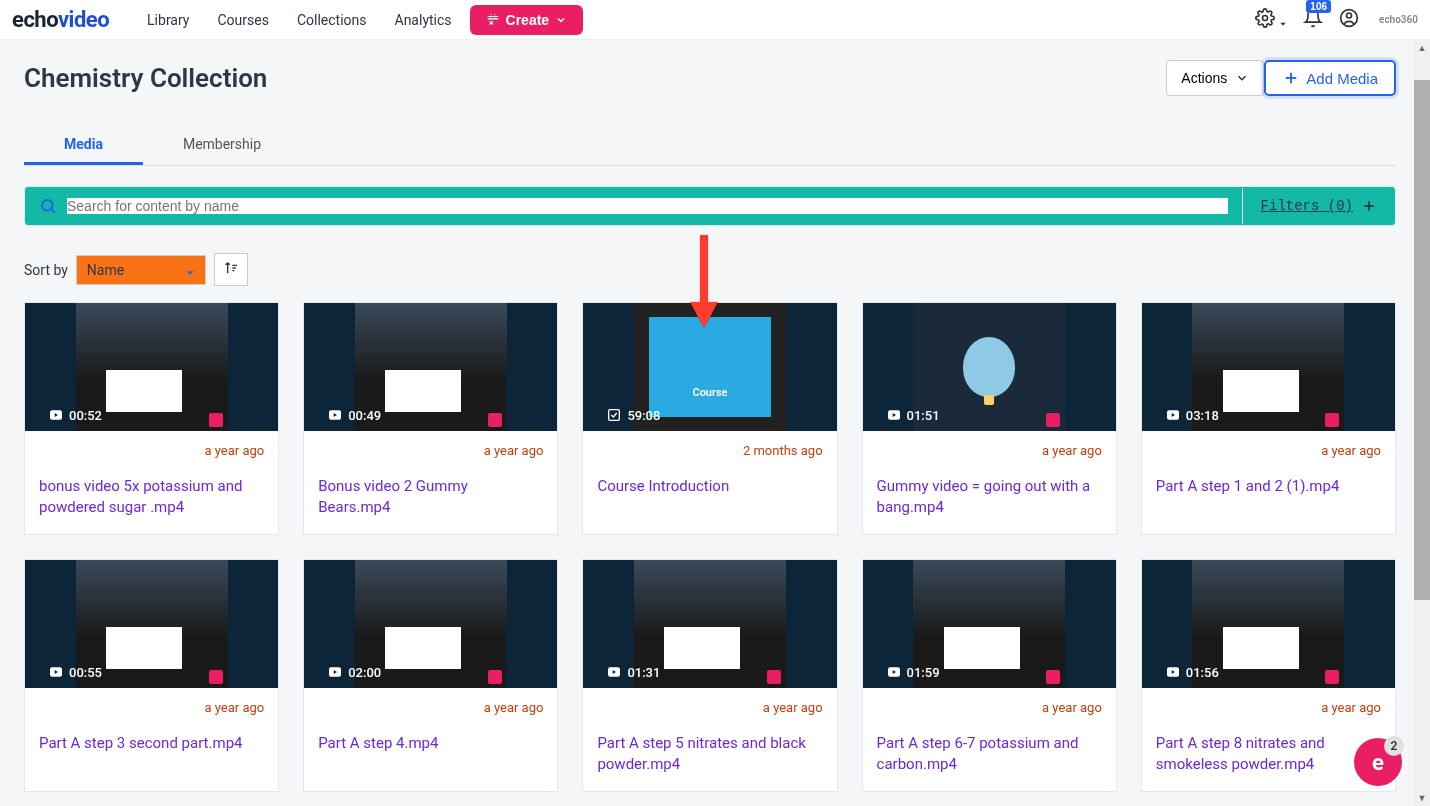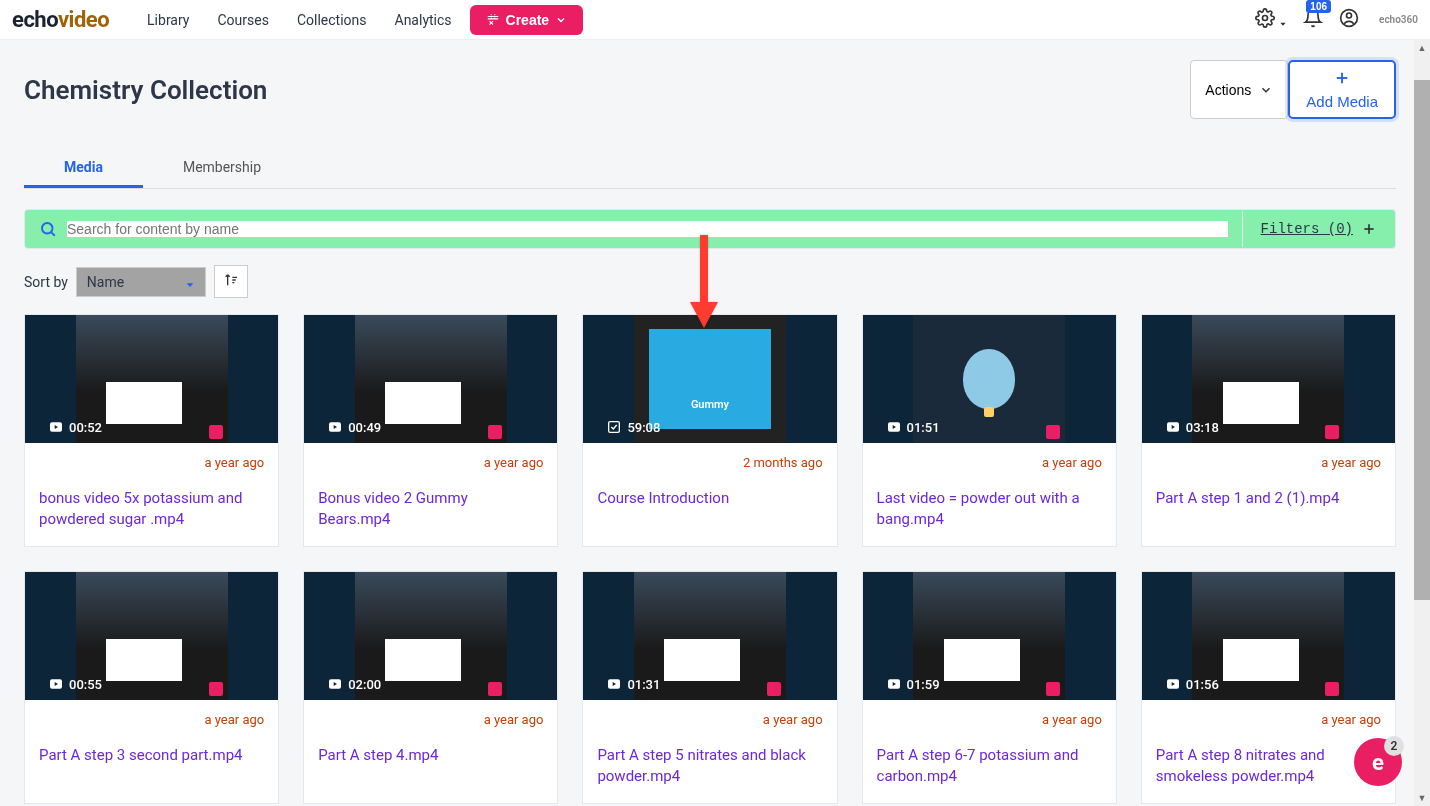--- a/index.html
+++ b/index.html
@@ -1,43 +1,43 @@
 <!DOCTYPE html>
 <html><head>
 <meta charset="utf-8">
 <style>
 * { box-sizing: border-box; margin: 0; padding: 0; }
 body { font-family: -apple-system, BlinkMacSystemFont, "Segoe UI", Roboto, sans-serif; background: #fff; color: #2d3748; overflow: hidden; }
 .topbar { height: 40px; display: flex; align-items: center; padding: 0 12px; gap: 8px; background: #fff; border-bottom: 1px solid #eee; }
 .logo { font-weight: 700; font-size: 22px; letter-spacing: -0.5px; }
-.logo .dark { color: #1a2332; } .logo .pink { color: #a16207; }
+.logo .dark { color: #1a2332; } .logo .pink { color: #1d4ed8; }
 .nav-links { display: flex; gap: 8px; margin-left: 20px; }
 .nav-links a { color: #2d3748; text-decoration: none; font-size: 14px; padding: 6px 10px; }
 .create-btn { background: #e91e63; color: #fff; border: none; padding: 7px 16px; border-radius: 6px; font-size: 14px; font-weight: 600; display: flex; align-items: center; gap: 6px; cursor: pointer; }
 .spacer { flex: 1; }
 .icon-btn { background: none; border: none; cursor: pointer; padding: 4px; position: relative; }
 .badge { position: absolute; top: -4px; right: -4px; background: #2563eb; color: #fff; font-size: 10px; padding: 1px 4px; border-radius: 3px; font-weight: 600; }
 .echo360 { font-size: 10px; color: #888; font-weight: 600; margin-left: 8px; }
 .main { background: #f4f6f8; height: calc(100vh - 40px); overflow-y: auto; position: relative; }
 .content { padding: 20px 24px; max-width: 1420px; }
 .header-row { display: flex; align-items: center; justify-content: space-between; margin-bottom: 30px; }
 .page-title { font-size: 26px; font-weight: 600; color: #2d3748; }
 .header-actions { display: flex; gap: 0; justify-content: center; }
 .actions-btn { background: #fff; border: 1px solid #ccc; padding: 7px 14px; border-radius: 4px; font-size: 14px; display: flex; align-items: center; gap: 8px; cursor: pointer; }
-.add-media-btn { background: #fff; border: 2px solid #2563eb; color: #2563eb; padding: 7px 16px; border-radius: 5px; font-size: 15px; font-weight: 500; display: flex; align-items: center; gap: 6px; cursor: pointer; box-shadow: 0 0 0 3px rgba(37,99,235,0.15); flex-direction: column; }
+.add-media-btn { background: #fff; border: 2px solid #2563eb; color: #2563eb; padding: 7px 16px; border-radius: 5px; font-size: 15px; font-weight: 500; display: flex; align-items: center; gap: 6px; cursor: pointer; box-shadow: 0 0 0 3px rgba(37,99,235,0.15); }
 .tabs { display: flex; border-bottom: 1px solid #ddd; margin-bottom: 20px; }
 .tab { padding: 10px 40px; font-size: 14px; color: #555; cursor: pointer; border-bottom: 3px solid transparent; }
 .tab.active { color: #2563eb; font-weight: 700; border-bottom-color: #2563eb; }
-.search-row { display: flex; background: #86efac; border: 1px solid #e2e8f0; border-radius: 4px; align-items: center; margin-bottom: 16px; }
+.search-row { display: flex; background: #14b8a6; border: 1px solid #e2e8f0; border-radius: 4px; align-items: center; margin-bottom: 27px; }
 .search-box { flex: 1; display: flex; align-items: center; padding: 10px 14px; gap: 10px; }
 .search-box input { border: none; outline: none; font-size: 14px; flex: 1; }
 .filters { padding: 10px 18px; border-left: 1px solid #e2e8f0; display: flex; align-items: center; gap: 8px; font-size: 14px; text-decoration: underline; cursor: pointer; font-family: Liberation Mono, monospace; }
 .sort-row { display: flex; align-items: center; gap: 8px; margin-bottom: 16px; }
 .sort-label { font-size: 14px; }
-.sort-select { background: #a3a3a3; border: 1px solid #ccc; padding: 6px 10px; font-size: 14px; display: flex; align-items: flex-end; gap: 40px; cursor: pointer; min-width: 130px; justify-content: space-between; }
+.sort-select { background: #f97316; border: 1px solid #ccc; padding: 6px 10px; font-size: 14px; display: flex; align-items: flex-end; gap: 40px; cursor: pointer; min-width: 130px; justify-content: space-between; }
 .sort-dir { background: #fff; border: 1px solid #ccc; padding: 6px 8px; cursor: pointer; }
 .grid { display: grid; grid-template-columns: repeat(5, 1fr); gap: 24px; }
 .card { background: #fff; border: 1px solid #e2e8f0; cursor: pointer; }
 .thumb { background: #0d2538; height: 128px; position: relative; display: flex; align-items: center; justify-content: center; overflow: hidden; }
 .thumb-center { width: 60%; height: 100%; margin: 0 auto; background: #222; position: relative; }
 .thumb-blue { background: #29abe2; position: absolute; top: 14px; left: 10%; right: 10%; bottom: 14px; display: flex; align-items: flex-end; justify-content: center; padding-bottom: 18px; color: #fff; font-size: 11px; font-weight: 600; }
 .thumb-lab { background: linear-gradient(180deg, #3a4a5a 0%, #1a1a1a 60%); position: absolute; inset: 0; left: 20%; right: 20%; }
 .thumb-white { background: #fff; position: absolute; top: 52%; left: 20%; right: 30%; bottom: 15%; }
 .thumb-balloon { background: #1a2a3a; position: absolute; inset: 0; left: 20%; right: 20%; display: flex; align-items: center; justify-content: center; }
 .balloon { width: 52px; height: 60px; background: #8ecae6; border-radius: 50% 50% 48% 48%; position: relative; }
@@ -209,21 +209,21 @@
       </div>
     </div>
     <div class="card-body">
       <div class="card-date">a year ago</div>
       <div class="card-title">Bonus video 2 Gummy Bears.mp4</div>
     </div>
   </div>
         <div class="card">
     <div class="thumb">
       <div class="thumb-center">
-              <div class="thumb-blue">Gummy</div>
+              <div class="thumb-blue">Course</div>
             </div>
       <div class="dur-badge">
         <svg width="16" height="16" viewBox="0 0 24 24" fill="none" stroke="#fff" stroke-width="2">
                 <rect x="4" y="4" width="16" height="16" rx="2"></rect>
                 <polyline points="8 12 11 15 16 9"></polyline>
               </svg>
         <span>59:08</span>
       </div>
     </div>
     <div class="card-body">
@@ -240,21 +240,21 @@
       <div class="dur-badge">
         <svg width="16" height="16" viewBox="0 0 24 24" fill="#fff">
                 <rect x="3" y="5" width="18" height="14" rx="3" fill="#fff"></rect>
                 <polygon points="10,9 10,15 15,12" fill="#0d2538"></polygon>
               </svg>
         <span>01:51</span>
       </div>
     </div>
     <div class="card-body">
       <div class="card-date">a year ago</div>
-      <div class="card-title">Last video = powder out with a bang.mp4</div>
+      <div class="card-title">Gummy video = going out with a bang.mp4</div>
     </div>
   </div>
         <div class="card">
     <div class="thumb">
       <div class="thumb-lab">
               <div class="thumb-white"></div>
             </div>
             <div class="e-logo"></div>
       <div class="dur-badge">
         <svg width="16" height="16" viewBox="0 0 24 24" fill="#fff">

